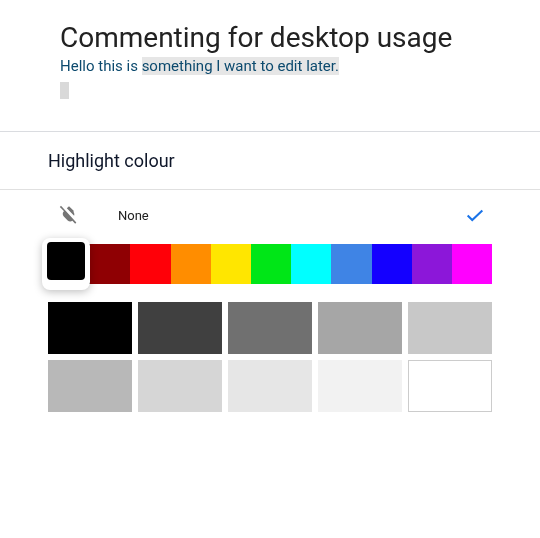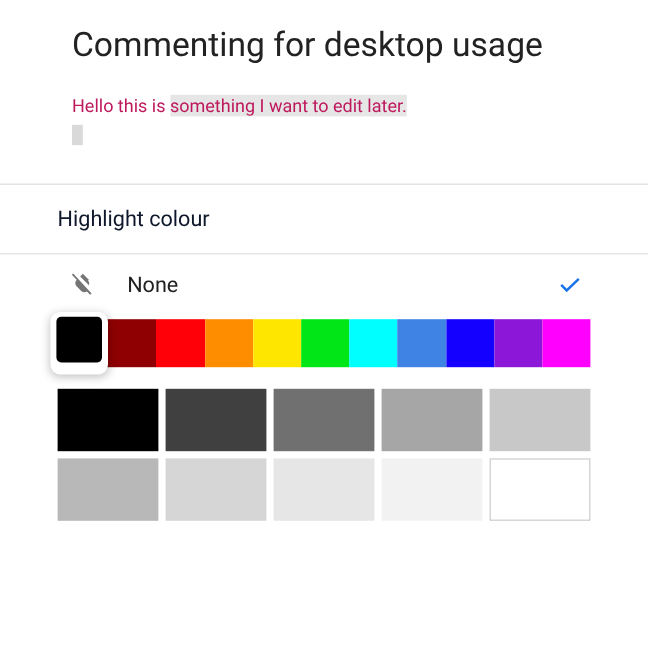--- a/index.html
+++ b/index.html
@@ -15,25 +15,24 @@
       overflow: hidden;
     }
     .document-area {
       padding: 20px 60px 30px 60px;
     }
     .doc-title {
       font-size: 28px;
       font-weight: 400;
       color: #222;
       line-height: 1.25;
-      margin-bottom: 22px;
     }
     .doc-body {
       font-size: 15px;
-      color: #be185d;
+      color: #0c4a6e;
       line-height: 1.5;
     }
     .hl-text {
       background: #e6e6e6;
     }
     .cursor-block {
       display: inline-block;
       width: 9px;
       height: 17px;
       background: #d9d9d9;
@@ -61,23 +60,23 @@
       padding: 14px 0 14px 10px;
       position: relative;
     }
     .none-icon {
       width: 22px;
       height: 22px;
       color: #757575;
       flex-shrink: 0;
     }
     .none-label {
-      font-size: 18px;
+      font-size: 13px;
       color: #212121;
-      margin-left: 26px;
+      margin-left: 38px;
     }
     .checkmark {
       margin-left: auto;
       width: 22px;
       height: 22px;
       color: #1a73e8;
       margin-right: 6px;
     }
     .color-strip {
       display: flex;

